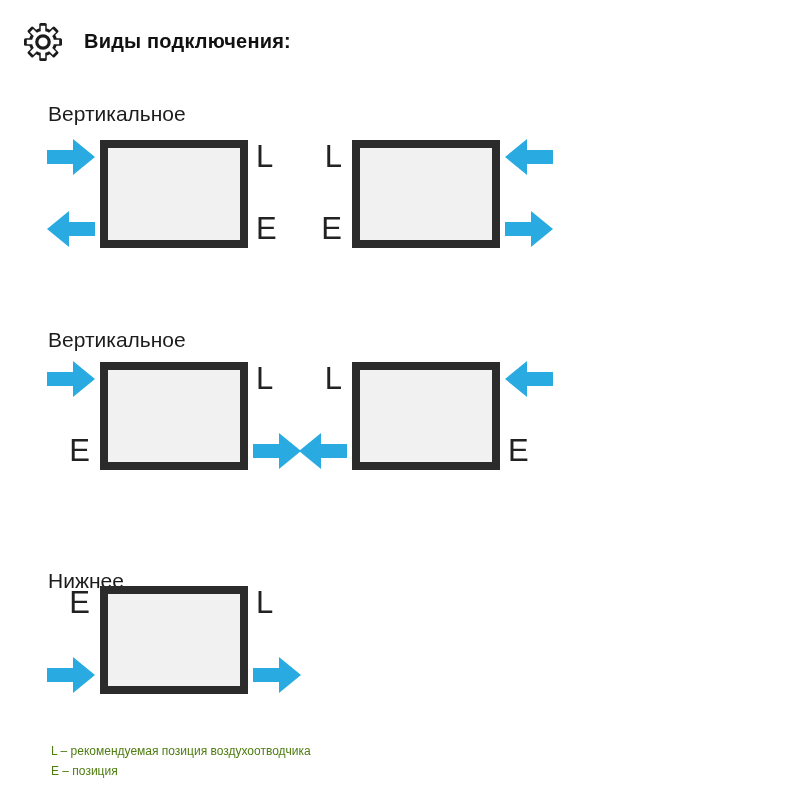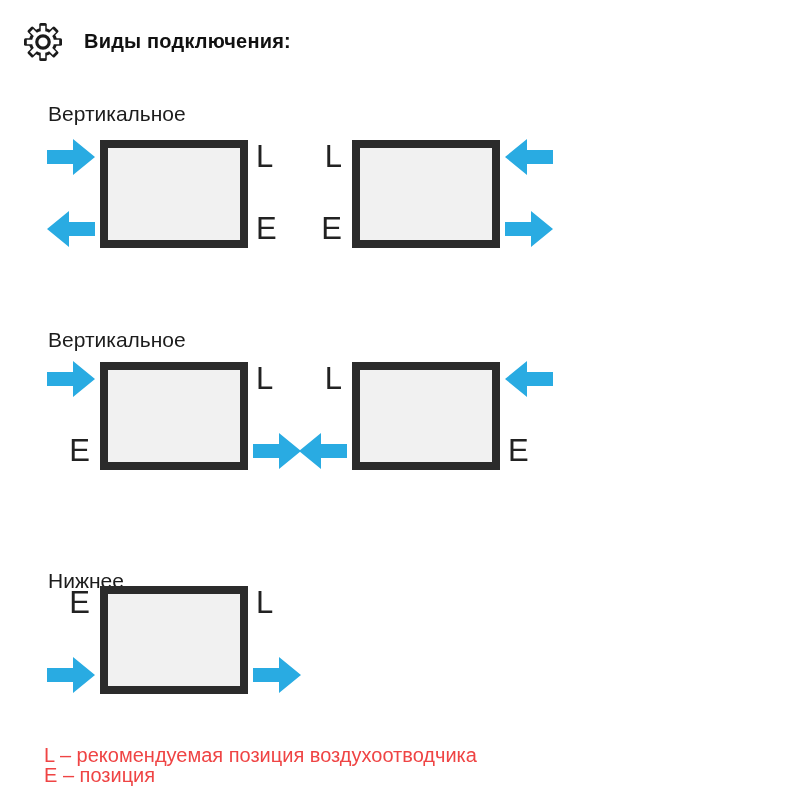--- a/index.html
+++ b/index.html
@@ -23,22 +23,22 @@
   .arrow { position:absolute; width:48px; height:36px; }
   .arrow polygon { fill:#29ABE2; }
   .arrow.flip { transform:scaleX(-1); }
   .plabel {
     position:absolute; width:48px; height:36px; line-height:36px;
     font-size:31px; color:#222222;
   }
   .plabel.right-of { text-align:left; }
   .plabel.left-of  { text-align:right; }
   .legend-line {
-    position:absolute; left:44px;
-    font-size:20px; color:#ef4444;
+    position:absolute; left:51px;
+    font-size:12px; color:#4d7c0f;
   }
   .gear { position:absolute; left:23px; top:22px; }
 </style>
 </head>
 <body>
 
 <svg class="gear" width="40" height="40" viewBox="0 0 40 40" aria-hidden="true">
   <g fill="#1b1b1b">
     <rect x="16.25" y="1" width="7.5" height="8" rx="1.5"></rect>
     <rect x="16.25" y="1" width="7.5" height="8" rx="1.5" transform="rotate(45 20 20)"></rect>

